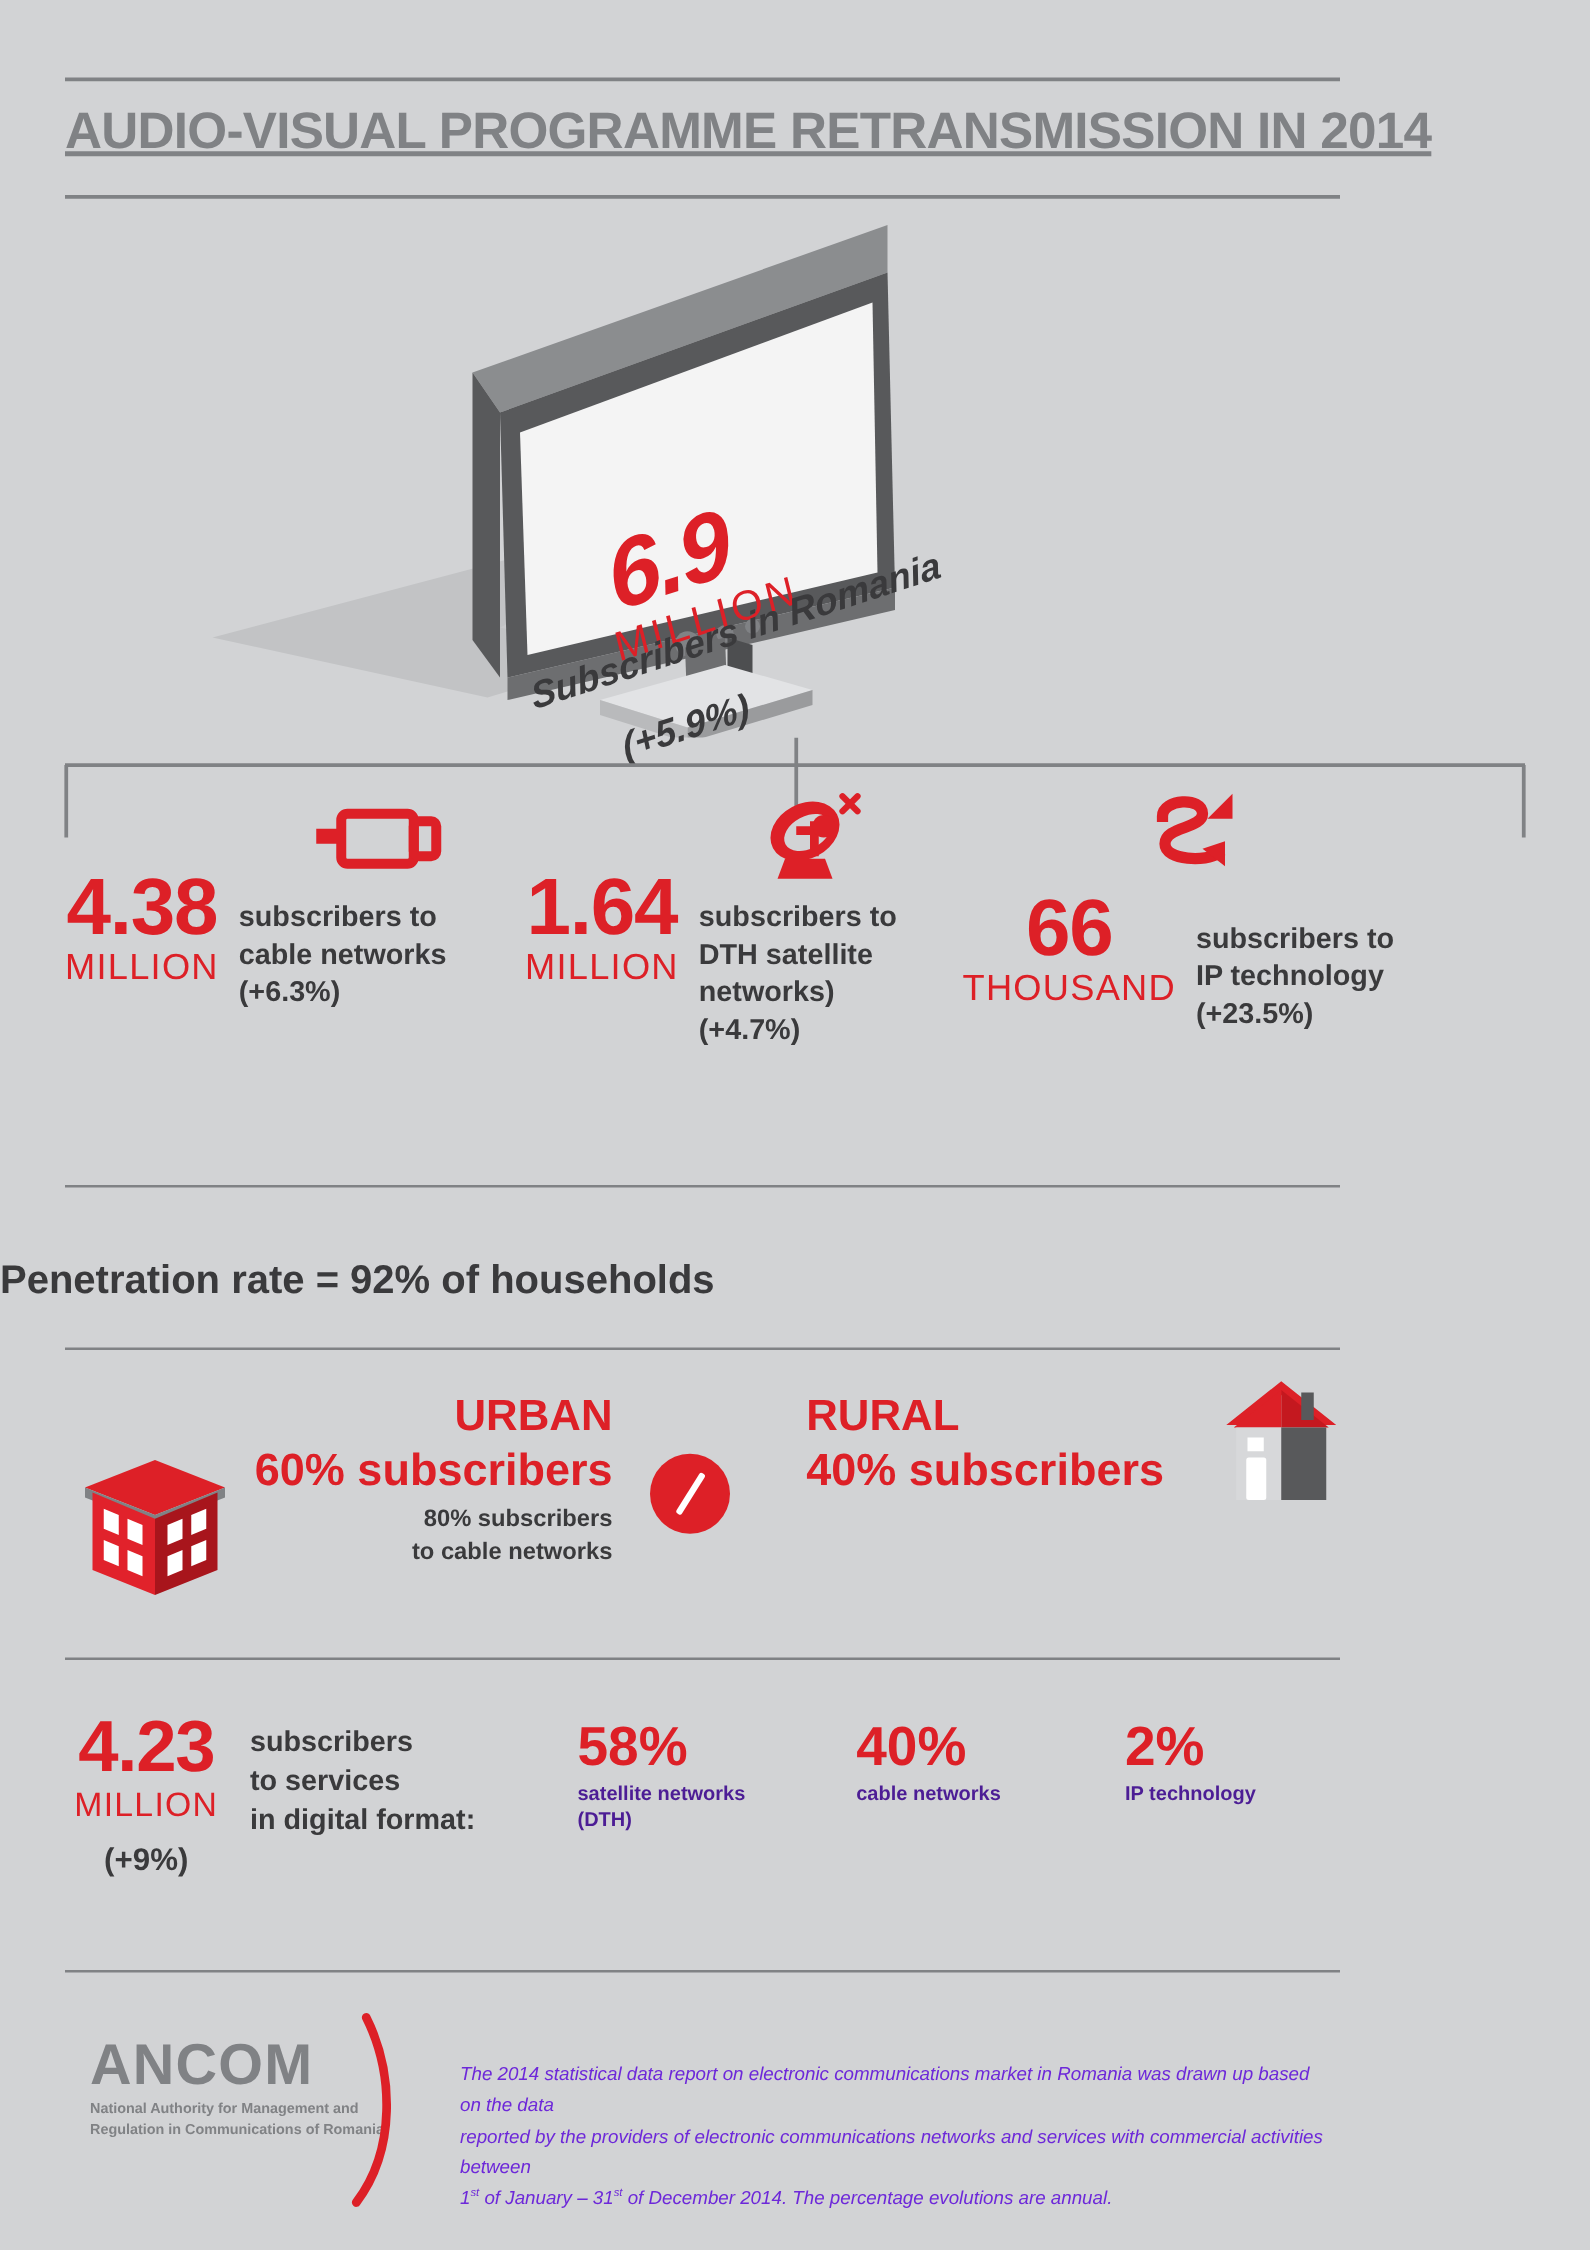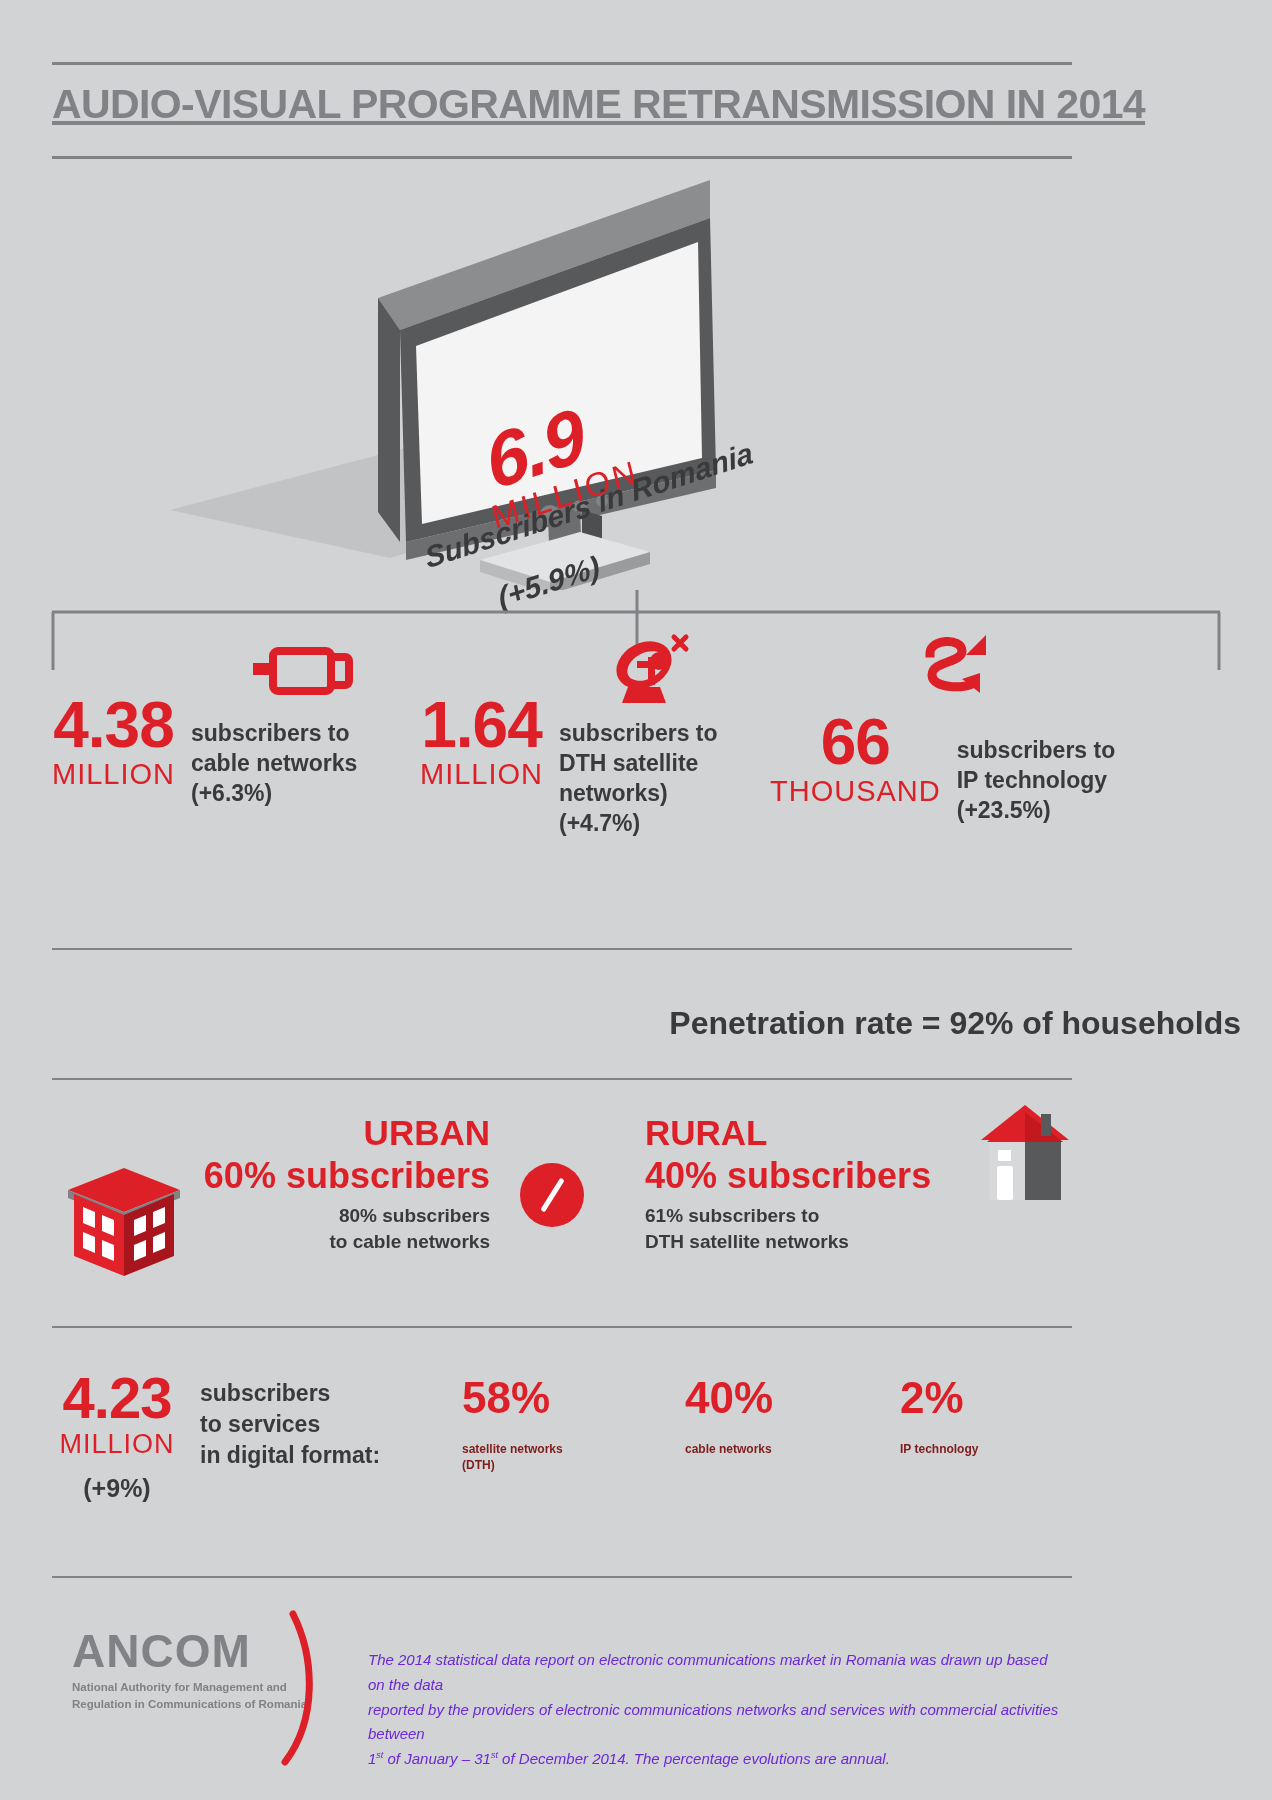--- a/index.html
+++ b/index.html
@@ -74,21 +74,21 @@
     font-weight:400;
   }
   .stat .desc{
     font-size:23px;font-weight:bold;color:#3a3a3c;line-height:1.3;
     margin-left:16px;margin-top:24px;
   }
   .icon-abs{position:absolute;}
 
   
   .penetration{
-    position:absolute;left:0;top:1005px;width:1241px;text-align:right;
+    position:absolute;left:0;top:1005px;width:1241px;text-align:left;
     font-size:32px;font-weight:bold;color:#3a3a3c;
   }
 
   
   .ur{position:absolute;top:1115px;left:0;width:1272px;height:170px;}
   .ur-label{font-size:35px;font-weight:bold;color:#dd2027;line-height:1.05;}
   .ur-main{font-size:36px;font-weight:bold;color:#dd2027;line-height:1.1;}
   .ur-sub{font-size:19px;font-weight:bold;color:#3a3a3c;line-height:1.35;}
 
   .slash-circle{
@@ -100,21 +100,21 @@
     background:#ffffff;transform:rotate(32deg);border-radius:2px;
   }
 
   
   .digital{position:absolute;top:1370px;left:0;width:1272px;height:180px;}
   .dg-num{font-size:58px;font-weight:bold;color:#dd2027;line-height:0.98;letter-spacing:-1px;}
   .dg-unit{font-size:27px;color:#dd2027;letter-spacing:1px;}
   .dg-pct{font-size:25px;font-weight:bold;color:#3a3a3c;}
   .dg-desc{font-size:23px;font-weight:bold;color:#3a3a3c;line-height:1.35;}
   .dg-sm-num{font-size:44px;font-weight:bold;color:#dd2027;line-height:1;}
-  .dg-sm-lbl{font-size:12px;font-weight:bold;color:#7f1d1d;line-height:1.3;margin-top:22px;}
+  .dg-sm-lbl{font-size:16px;font-weight:bold;color:#4c1d95;line-height:1.3;margin-top:6px;}
 
   
   .logo{position:absolute;left:72px;top:1628px;}
   .logo-word{font-size:46px;font-weight:bold;color:#808285;letter-spacing:1px;line-height:1;}
   .logo-sub{font-size:11.5px;font-weight:bold;color:#808285;line-height:1.45;margin-top:5px;}
   .logo-swoosh{position:absolute;left:195px;top:-18px;}
   .foot-note{
     position:absolute;left:368px;top:1648px;width:700px;
     font-size:15px;font-style:italic;color:#6d28d9;line-height:1.65;
   }
@@ -269,22 +269,20 @@
 to cable networks</div>
     </div>
 
     <div class="slash-circle" style="left:520px;top:48px;">
       <div class="bar"></div>
     </div>
 
     <div style="position:absolute;left:645px;top:0;width:310px;text-align:left;">
       <div class="ur-label">RURAL</div>
       <div class="ur-main" style="margin-top:4px;">40% subscribers</div>
-      <div class="ur-sub" style="white-space:pre-line;margin-top:8px;">61% subscribers to
-DTH satellite networks</div>
     </div>
 
     <svg class="icon-abs" style="left:975px;top:-15px;" width="100" height="110" viewBox="0 0 100 110">
 
       <polygon points="50,5 94,40 82,40 50,16 18,40 6,40" fill="#dd2027"></polygon>
       <polygon points="50,12 88,42 50,42" fill="#c4181f"></polygon>
       <polygon points="12,42 50,12 50,42" fill="#dd2027"></polygon>
 
       <polygon points="14,42 50,42 50,100 14,100" fill="#d7d8da"></polygon>
 

